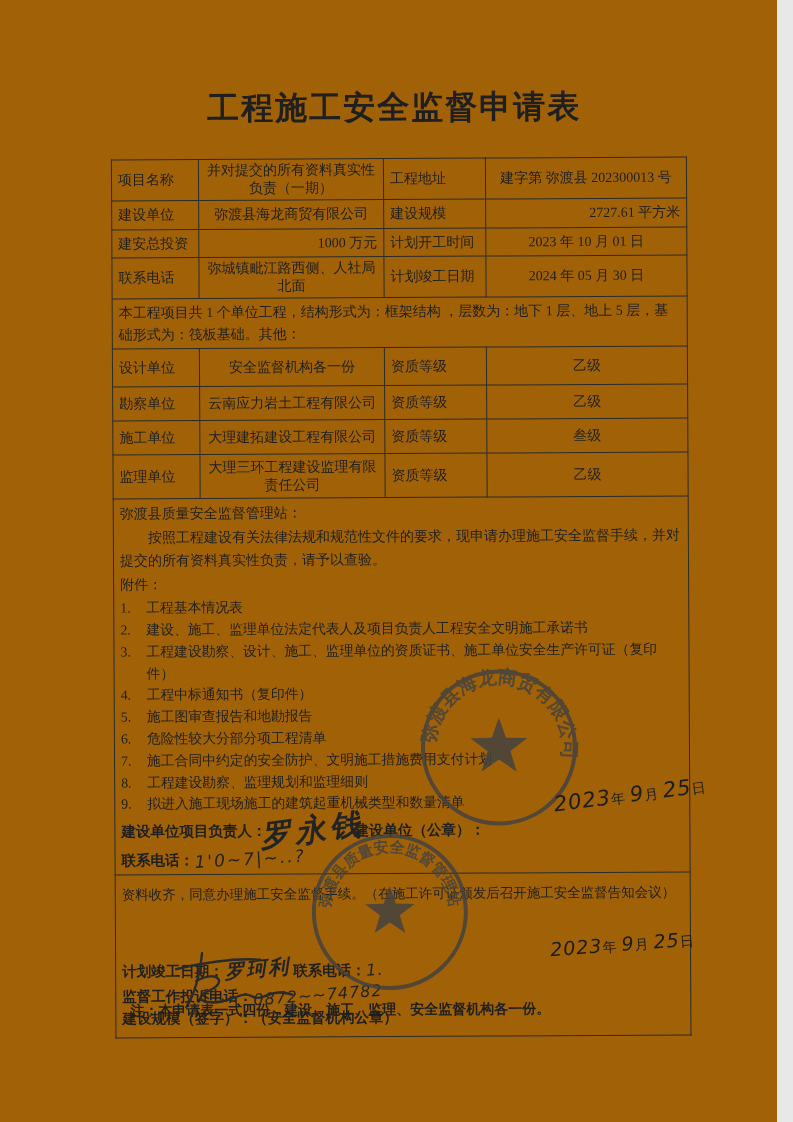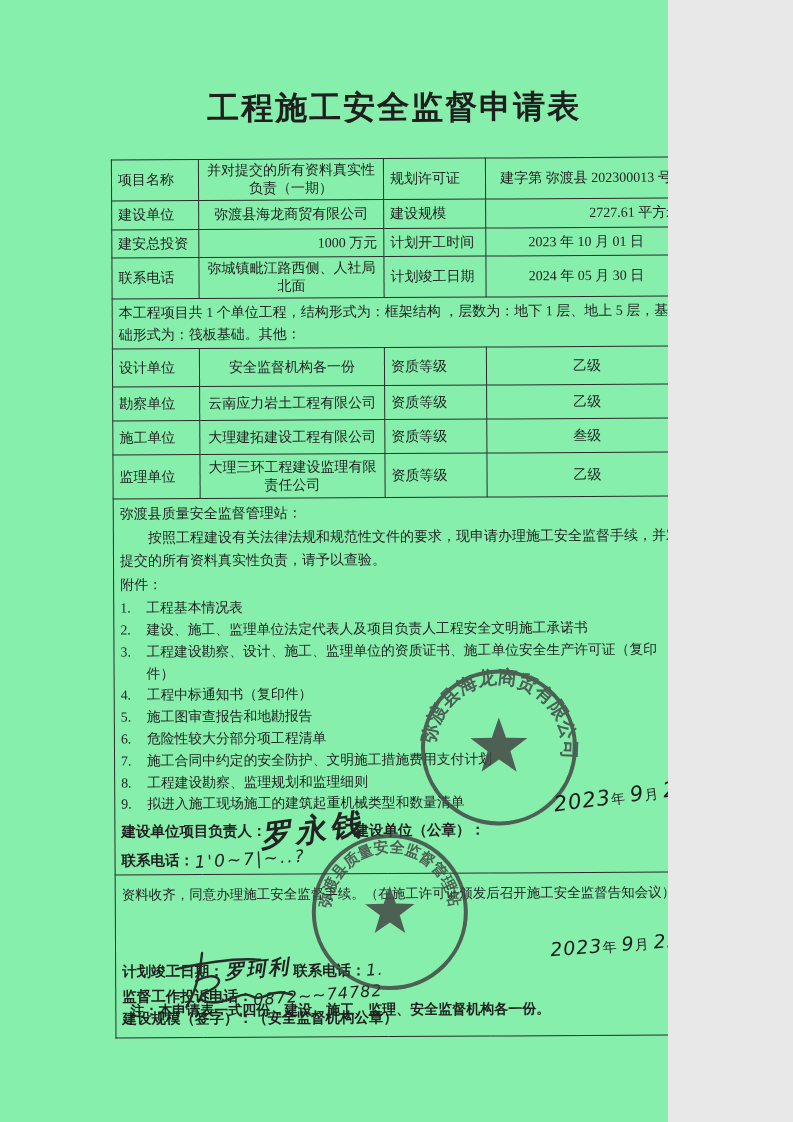--- a/index.html
+++ b/index.html
@@ -1,16 +1,16 @@
 <!DOCTYPE html>
 <html><head>
 <meta charset="utf-8">
 <style>
   html,body{margin:0;padding:0;background:#e8e8e8;}
-  .page{position:relative;width:668px;height:1122px;background:#86efac;overflow:hidden;
+  .page{position:relative;width:777px;height:1122px;background:#a16207;overflow:hidden;
         font-family:"Liberation Serif","DejaVu Serif",serif;color:#1f1f1f;}
   .sheet{position:absolute;left:0;top:0;width:793px;height:1122px;transform:rotate(-0.3deg);}
   .title{position:absolute;left:0;top:86px;width:100%;text-align:center;
          font-size:32px;font-weight:700;letter-spacing:2px;}
   table.form{position:absolute;left:113px;top:158px;width:575px;border-collapse:collapse;
              table-layout:fixed;}
   table.form td{border:1.6px solid #2b2b2b;font-size:14px;padding:2px 6px;vertical-align:middle;
                 overflow:hidden;}
   td.lab{}
   td.c{text-align:center;}
@@ -54,21 +54,21 @@
           <col style="width:87px">
           <col style="width:185px">
           <col style="width:102px">
           <col style="width:201px">
         </colgroup>
 
       <tbody>
           <tr style="height:40px">
         <td class="lab">项目名称</td>
         <td class="c">并对提交的所有资料真实性负责（一期）</td>
-        <td class="lab">规划许可证</td>
+        <td class="lab">工程地址</td>
         <td class="c">建字第 弥渡县 202300013 号</td>
       </tr>
       <tr style="height:29px">
         <td class="lab">建设单位</td>
         <td class="c">弥渡县海龙商贸有限公司</td>
         <td class="lab">建设规模</td>
         <td class="r">2727.61 平方米</td>
       </tr>
       <tr style="height:28px">
         <td class="lab">建安总投资</td>

